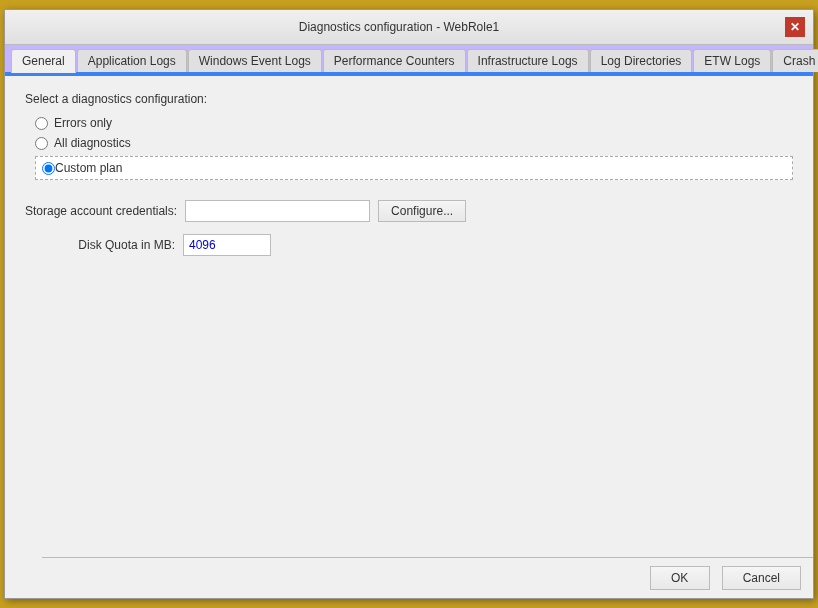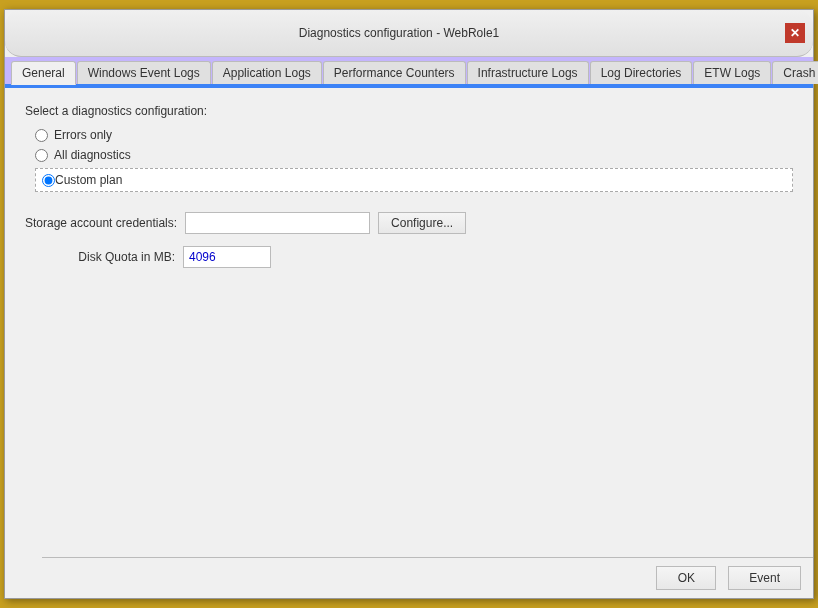--- a/index.html
+++ b/index.html
@@ -30,22 +30,21 @@
       box-shadow: 2px 2px 8px rgba(0,0,0,0.4);
     }
 
     .title-bar {
       background: linear-gradient(to bottom, #f0f0f0, #e0e0e0);
       border-bottom: 1px solid #bbb;
       padding: 6px 8px;
       display: flex;
       align-items: center;
       justify-content: space-between;
-      height: 47px;
-      border-radius: 16px;
+      height: 35px;
     }
 
     .title-text {
       font-size: 12px;
       color: #333;
       flex: 1;
       text-align: center;
     }
 
     .close-btn {
@@ -218,24 +217,24 @@
   <div class="title-bar">
     <span class="title-text">Diagnostics configuration - WebRole1</span>
     <button class="close-btn">✕</button>
   </div>
 
   <div class="tab-bar">
     <div class="tab active">
       <span>General</span>
     </div>
     <div class="tab">
+      <span>Application Logs</span>
+    </div>
+    <div class="tab">
       <span>Windows Event Logs</span>
-    </div>
-    <div class="tab">
-      <span>Application Logs</span>
     </div>
     <div class="tab">
       <span>Performance Counters</span>
     </div>
     <div class="tab">
       <span>Infrastructure Logs</span>
     </div>
     <div class="tab">
       <span>Log Directories</span>
     </div>
@@ -272,15 +271,15 @@
     </div>
 
     <div class="form-row">
       <span class="form-label">Disk Quota in MB:</span>
       <input type="text" class="disk-quota-input" value="4096" style="">
     </div>
   </div>
 
   <div class="dialog-footer">
     <button class="footer-btn">OK</button>
-    <button class="footer-btn">Event</button>
+    <button class="footer-btn">Cancel</button>
   </div>
 </div>
 
 </body></html>

